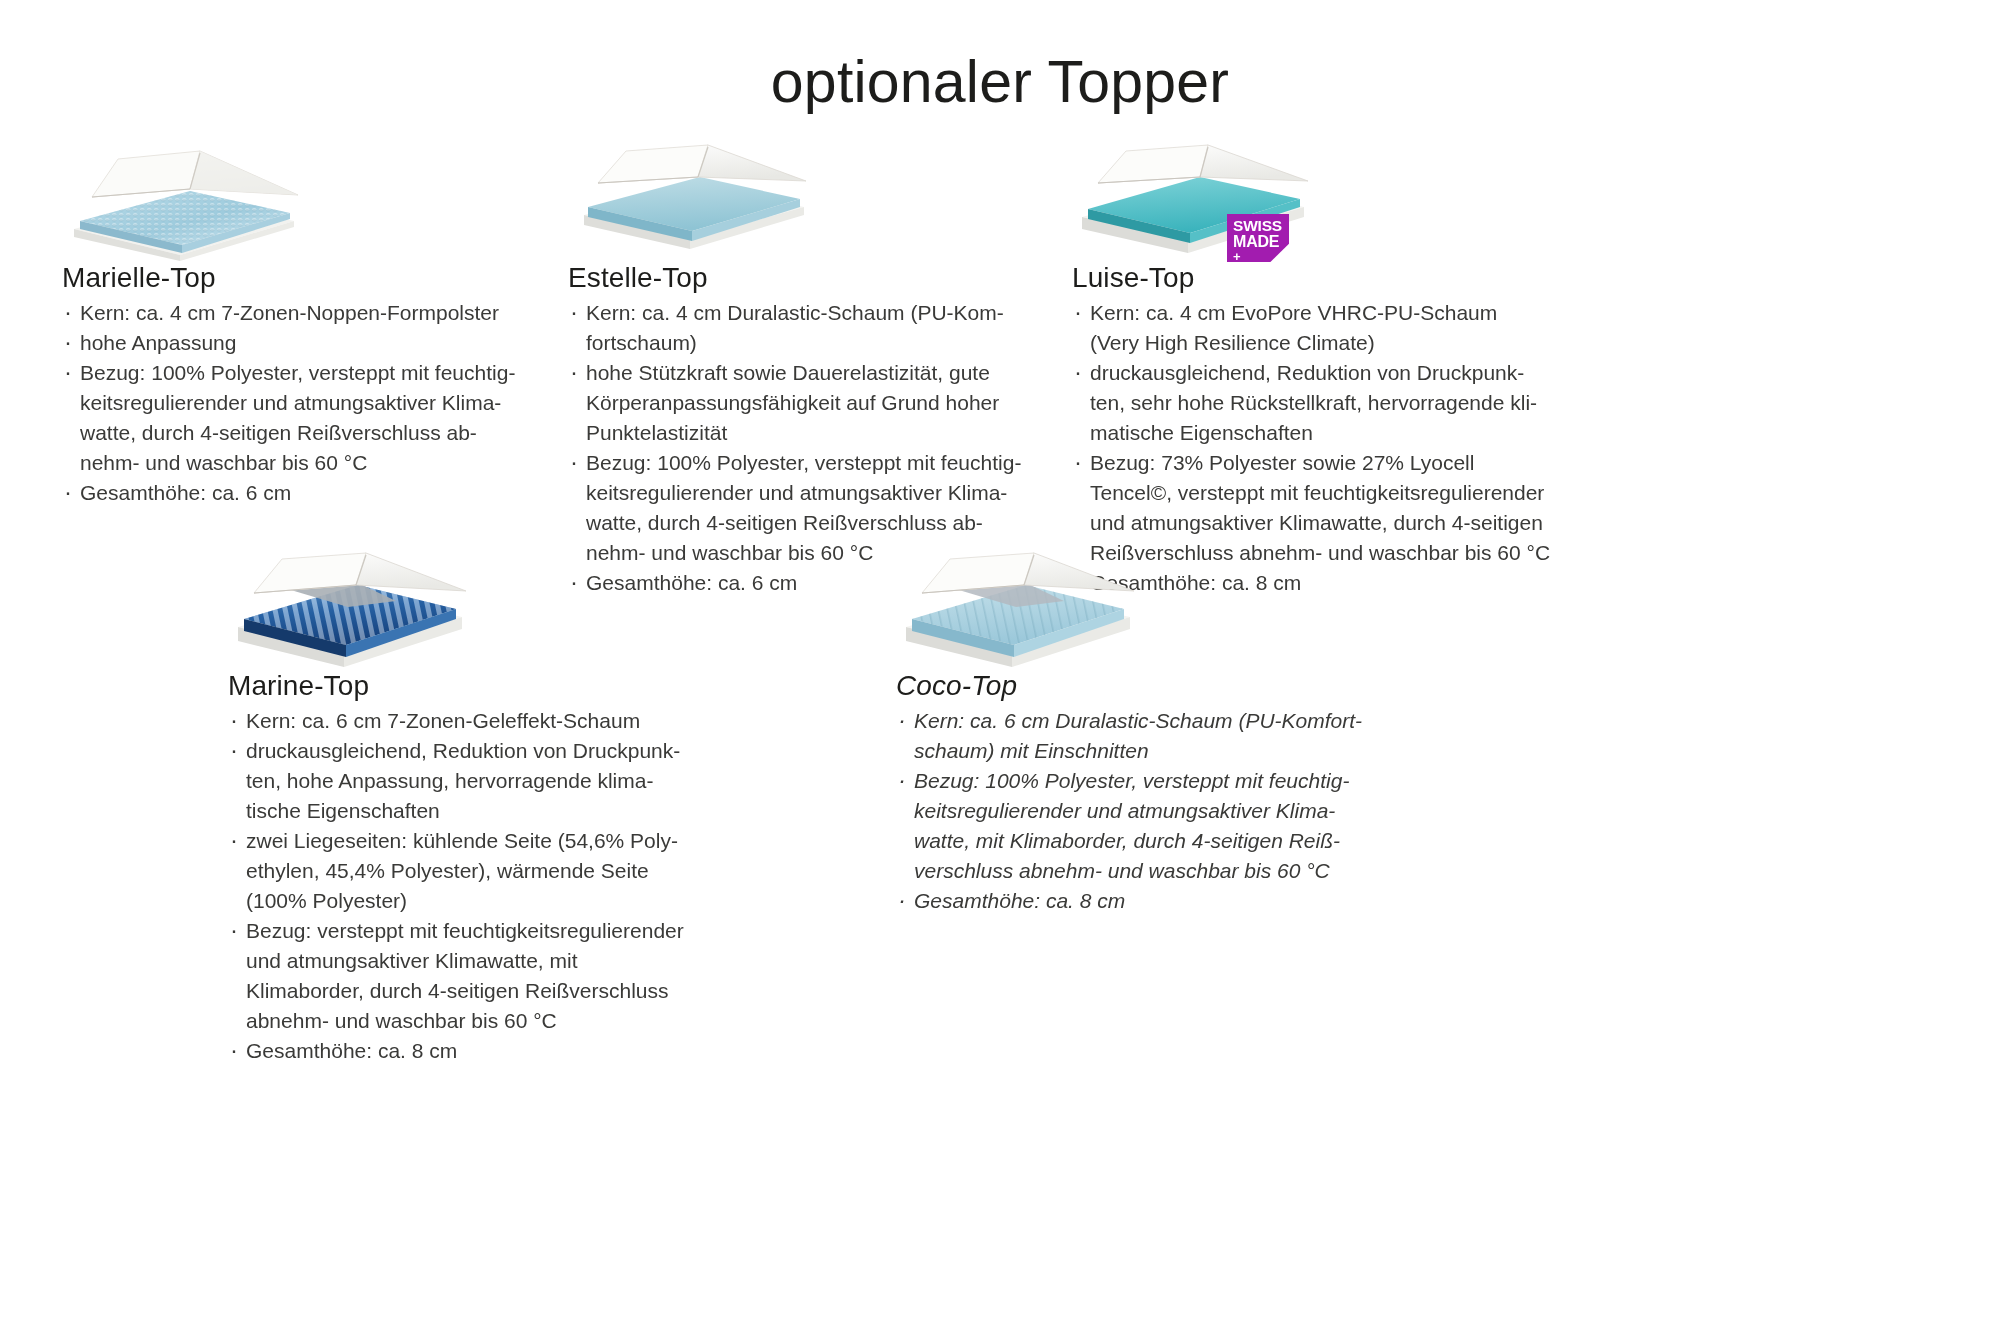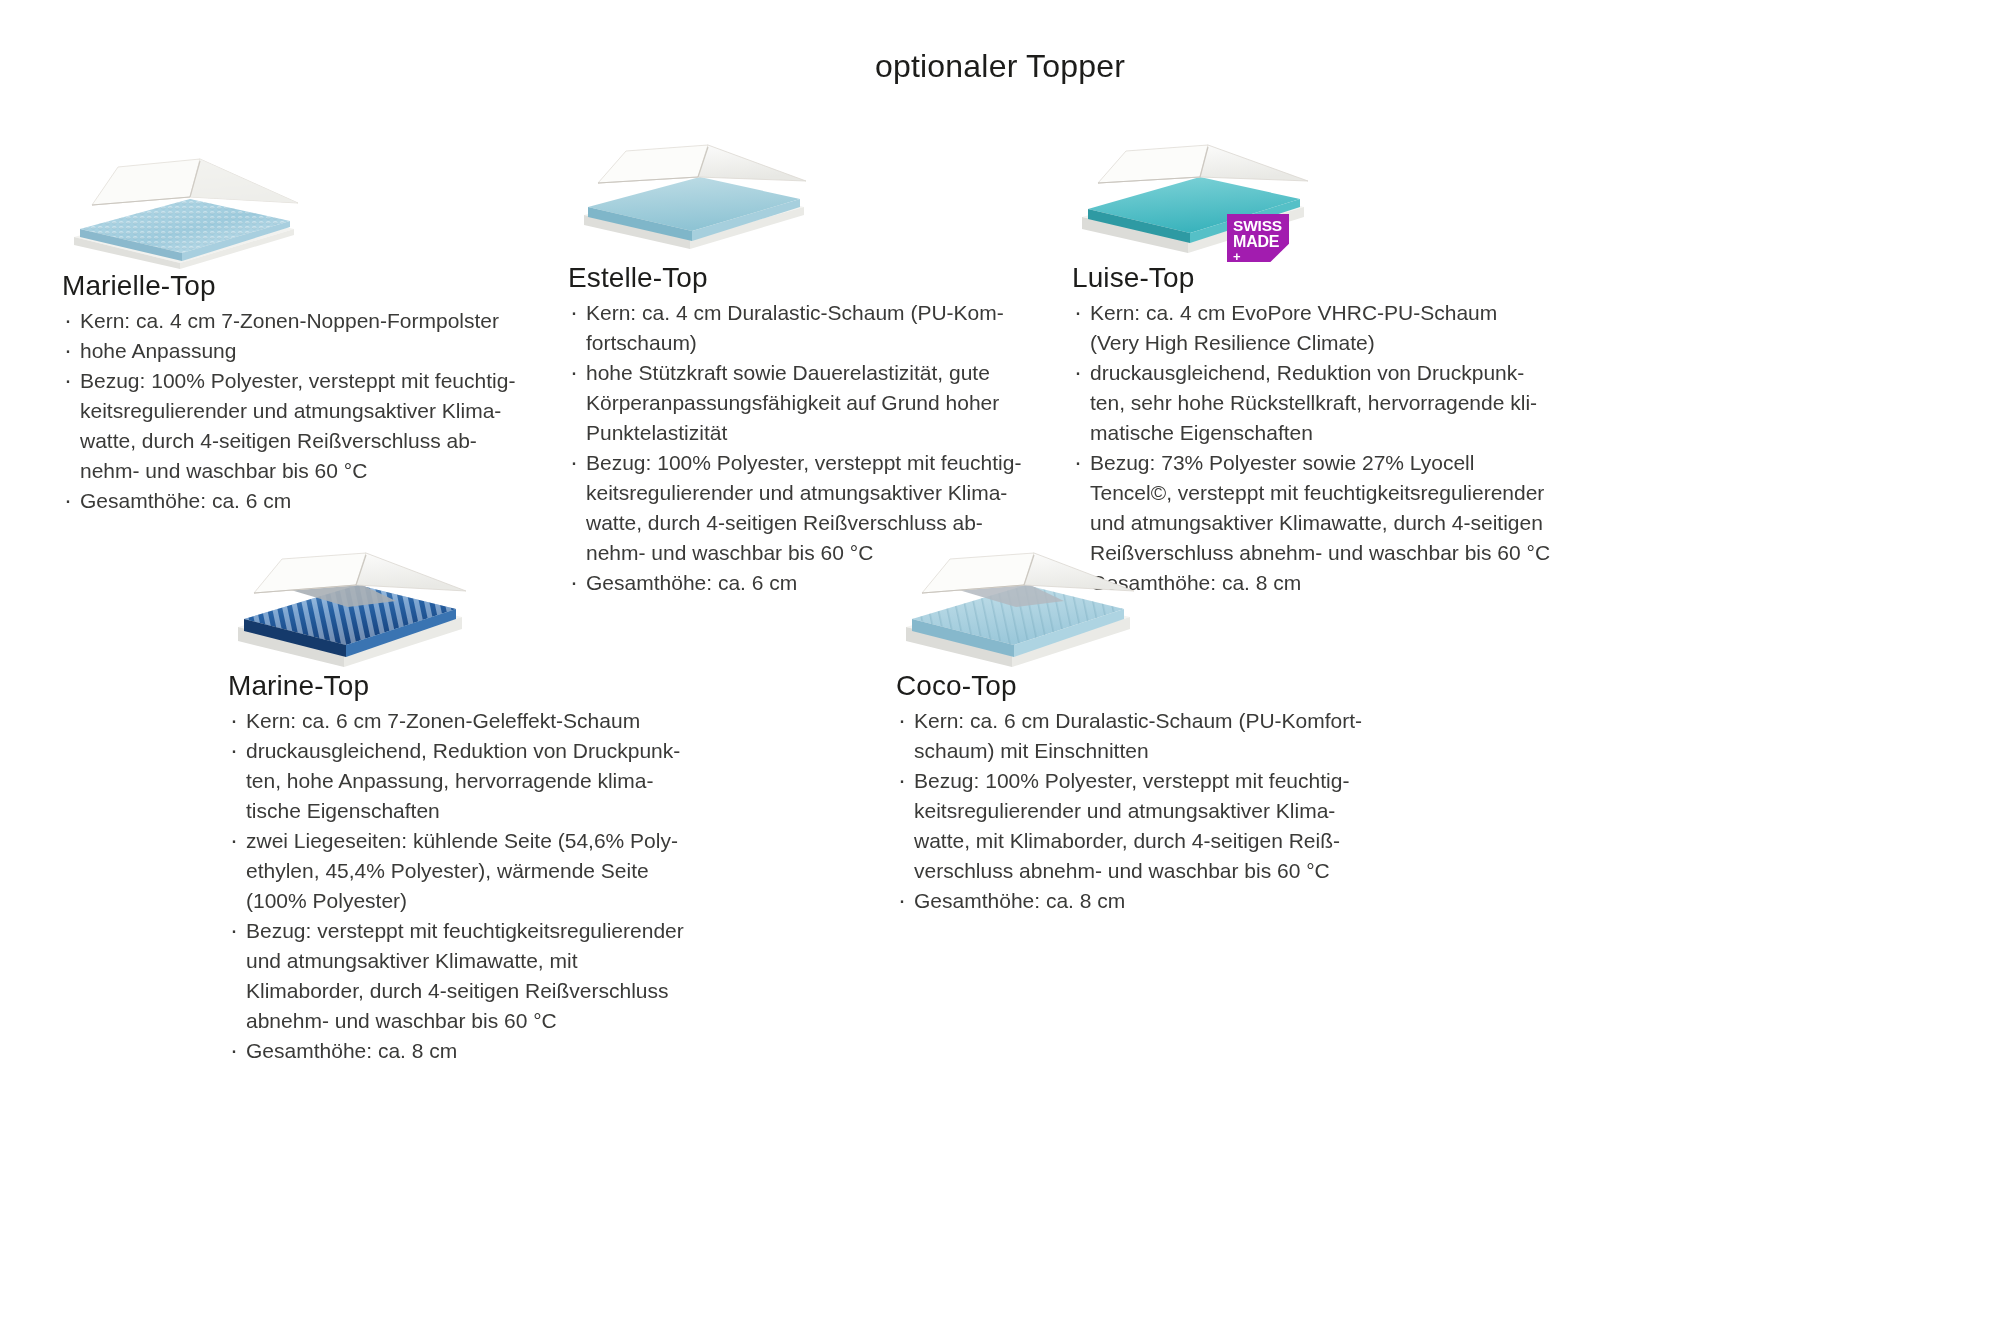--- a/index.html
+++ b/index.html
@@ -17,21 +17,21 @@
     overflow: hidden;
   }
 
   
   .page-title {
     position: absolute;
     top: 48px;
     left: 0;
     width: 2000px;
     text-align: center;
-    font-size: 32px;
+    font-size: 59px;
     font-weight: 300;
     letter-spacing: 0.2px;
     color: #1d1d1b;
     font-family: "Liberation Sans", sans-serif;
   }
 
   
   .card {
     position: absolute;
   }
@@ -96,25 +96,25 @@
     -webkit-clip-path: polygon(0 0, 100% 0, 100% 62%, 70% 100%, 0 100%);
     clip-path: polygon(0 0, 100% 0, 100% 62%, 70% 100%, 0 100%);
     padding: 4px 0 0 6px;
     box-sizing: border-box;
   }
   .swiss-badge .l1 { font-size: 15.5px; letter-spacing: -0.2px; display:block; }
   .swiss-badge .l2 { font-size: 16px; letter-spacing: -0.2px; display:block; }
   .swiss-badge .l3 { font-size: 13px; display:block; margin-top: 0px; }
 
   
-  #card-marielle { left: 62px;  top: 148px;  width: 470px; }
+  #card-marielle { left: 62px;  top: 140px;  width: 470px; }
   #card-estelle  { left: 568px; top: 140px;  width: 470px; }
   #card-luise    { left: 1072px;top: 140px;  width: 480px; }
   #card-marine   { left: 228px; top: 548px;  width: 470px; }
-  #card-coco     { left: 896px; top: 548px;  width: 470px; }
+  #card-coco     { left: 896px; top: 548px;  width: 470px; font-style: italic; }
 
   #card-marielle .card-media,
   #card-estelle  .card-media,
   #card-luise    .card-media { height: 122px; }
   #card-marine  .card-media,
   #card-coco    .card-media { height: 122px; }
 
   #card-estelle .mattress { left: 0px; }
   #card-luise   .mattress { left: 0px; }
   #card-marine  .mattress { left: 0px; }

